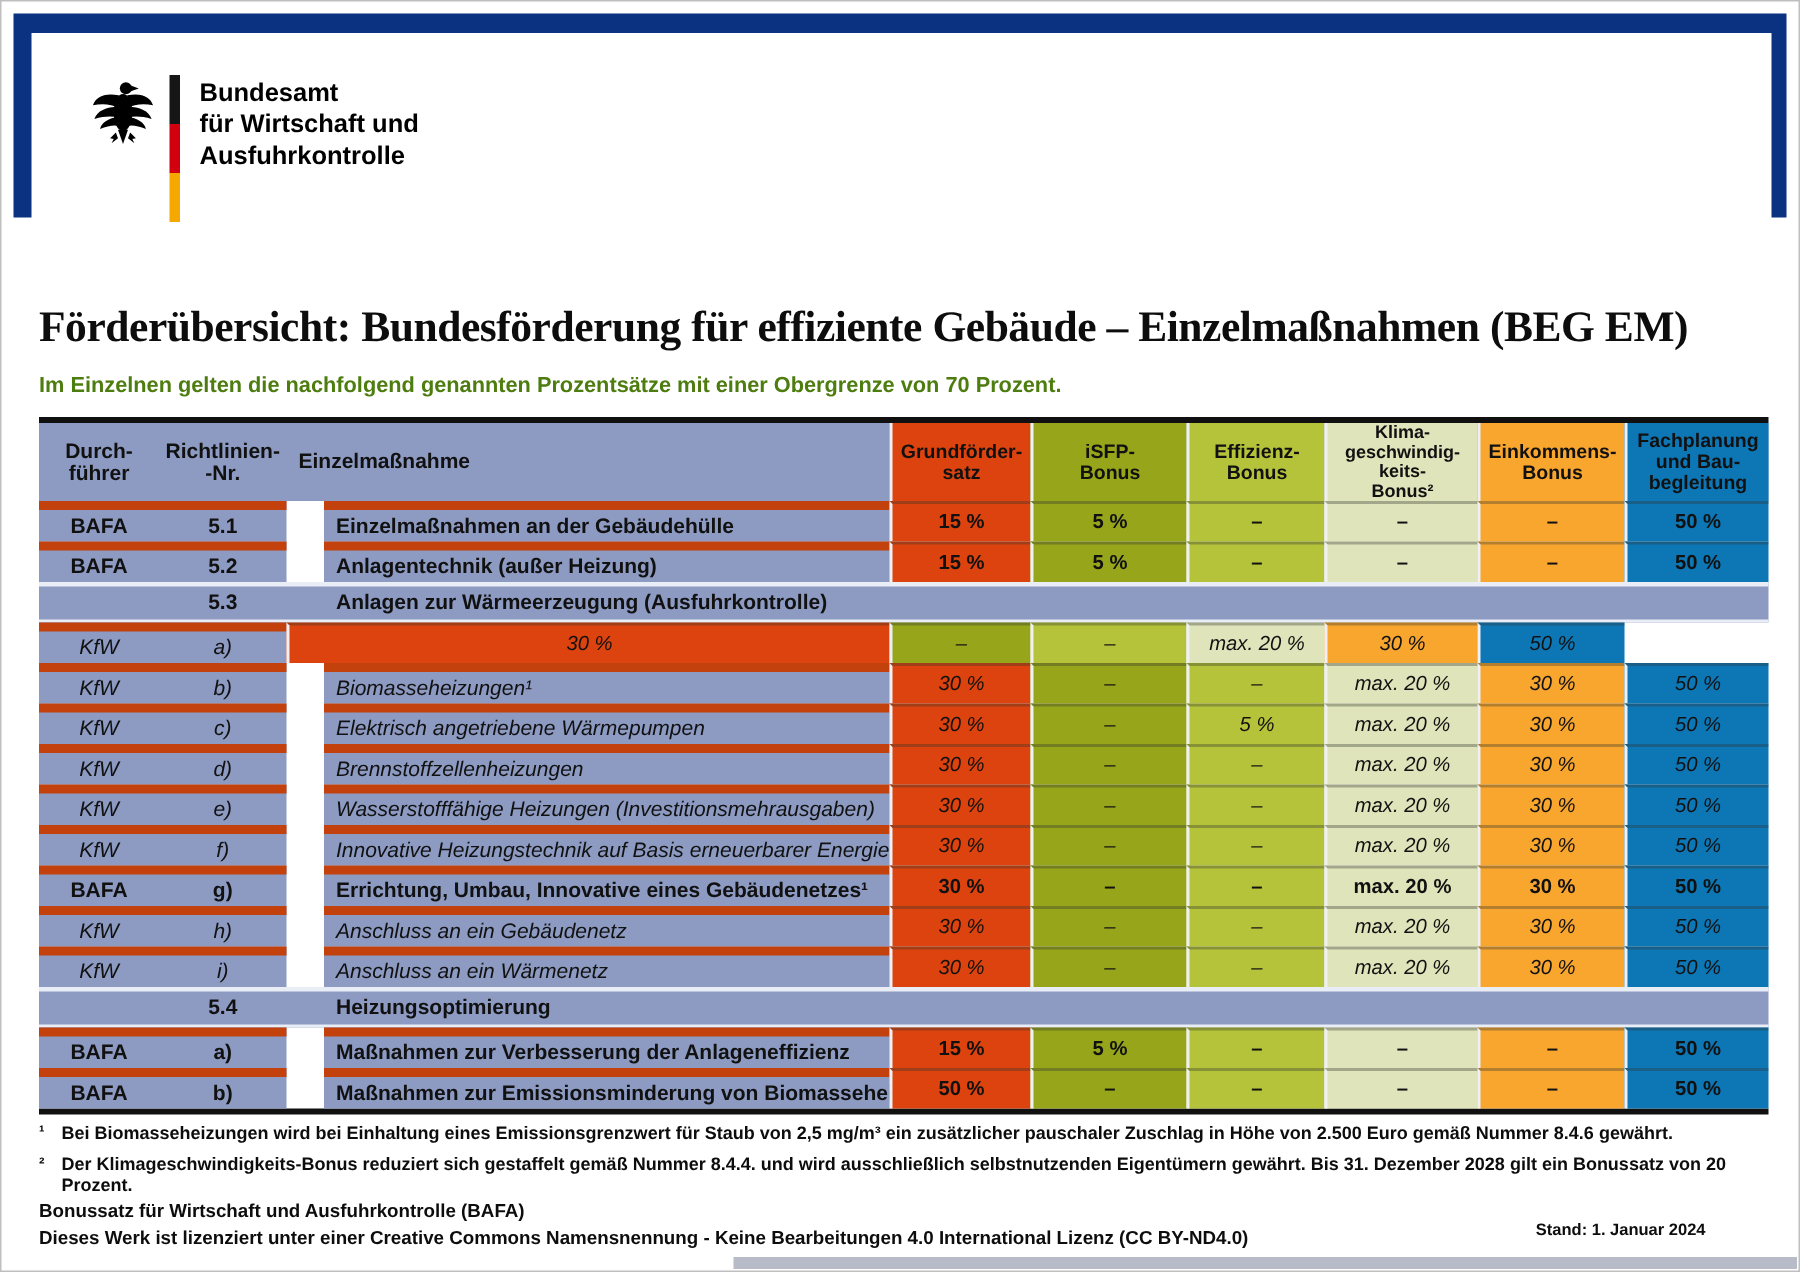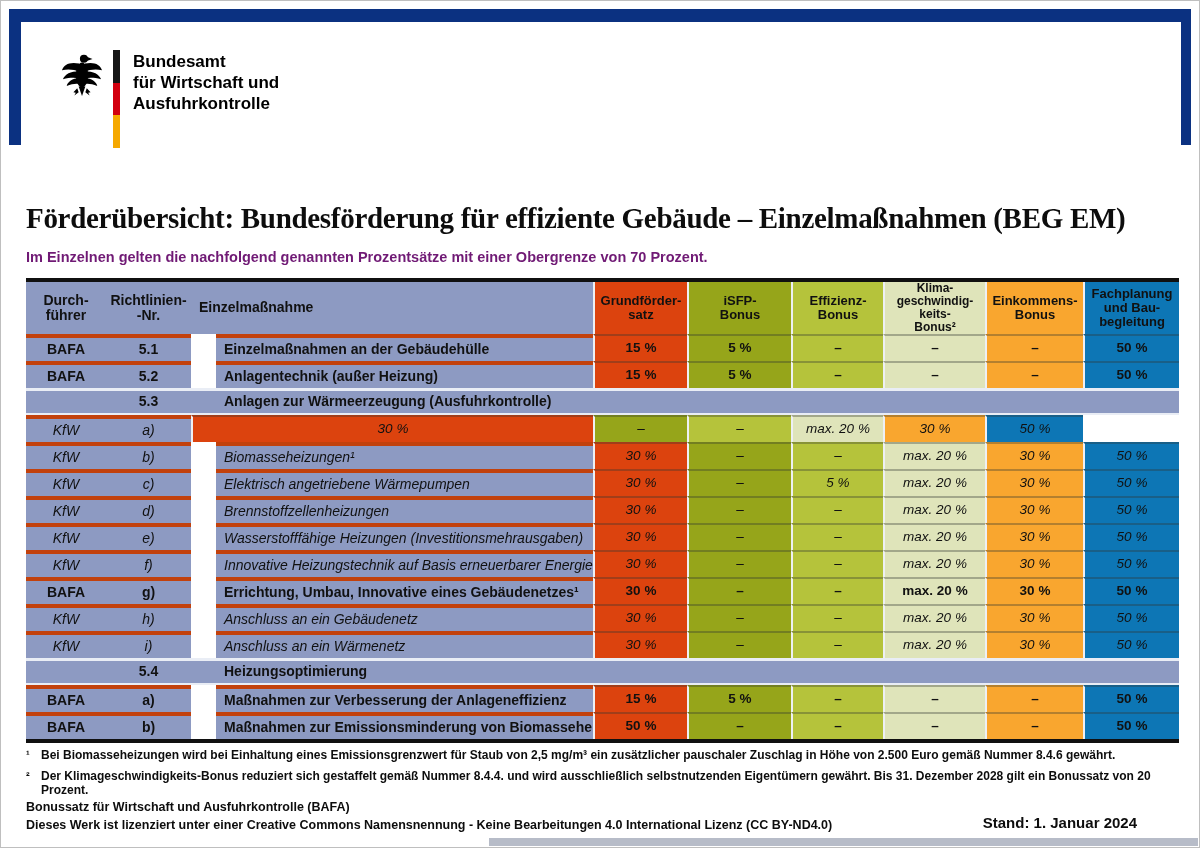--- a/index.html
+++ b/index.html
@@ -13,48 +13,48 @@
   .logo-box{position:absolute;left:12px;top:13px;right:10px;height:149px;background:#fff;}
   .logo{position:absolute;left:40px;top:28px;display:flex;align-items:flex-start;}
   .eagle{width:42px;height:46px;margin-top:2px;}
   .tricolor{width:7px;height:98px;margin-left:10px;margin-right:13px;
     background:linear-gradient(to bottom,var(--flag_black) 0 33.4%,var(--flag_red) 33.4% 66.7%,var(--flag_gold) 66.7% 100%);}
   .logo-text{font-size:17px;font-weight:700;line-height:1.24;white-space:pre-line;margin-top:1px;color:#000;}
   
   .title{position:absolute;left:25px;top:201px;width:1160px;
     font-family:"Liberation Serif","DejaVu Serif",serif;font-weight:700;
     font-size:29px;letter-spacing:-0.3px;color:#0d0d0d;}
-  .subtitle{position:absolute;left:25px;top:248px;font-size:14.5px;font-weight:700;color:#701a75;}
+  .subtitle{position:absolute;left:25px;top:248px;font-size:14.5px;font-weight:700;color:#4d7c0f;}
   
   .ftable{position:absolute;left:25px;top:277px;width:1153px;
     border-top:4px solid #101010;border-bottom:4px solid #101010;}
   .trow{display:grid;grid-template-columns:80px 85px 402px 94px 104px 92px 102px 98px 96px;box-sizing:border-box;}
   .trow.head{height:52px;background:var(--table_grey);}
   .tcell{display:flex;align-items:center;justify-content:center;box-sizing:border-box;
     white-space:pre-line;text-align:center;line-height:1.1;overflow:hidden;}
   .lhead{font-weight:700;font-size:14px;}
   .lhead.al{justify-content:flex-start;text-align:left;padding-left:8px;}
   .vhead{font-weight:700;font-size:13px;border-left:2px solid #eef0f4;}
   .vhead.small{font-size:12px;line-height:1.08;}
   .trow.body,.trow.section{height:27px;}
   .body .tcell{font-size:14px;}
-  .body .tcell:nth-child(-n+3){background:var(--table_grey);border-top:4px solid #c2410c;}
+  .body .tcell:nth-child(-n+3){background:var(--table_grey);border-top:6px solid #c2410c;}
   .body .tcell.val{border-top:2px solid rgba(50,55,50,0.35);border-left:2px solid #eef0f4;font-size:13.5px;}
   .tcell.mass{justify-content:flex-start;text-align:left;padding-left:8px;white-space:nowrap;margin-left:25px;}
   .trow.bold .tcell{font-weight:700;}
   .trow.italic .tcell{font-style:italic;}
   .trow.section{background:var(--table_grey);border-top:3px solid #e9edf5;border-bottom:2px solid #e9edf5;font-weight:700;}
   .trow.section .tcell{font-size:14px;}
   .trow.section .mass{grid-column:3 / -1;}
   
   .footnotes{position:absolute;left:25px;top:748px;width:1150px;}
   .footnote{display:flex;margin-bottom:7px;font-size:12px;font-weight:700;line-height:1.15;color:#0d0d0d;}
   .fn-marker{width:15px;flex:0 0 15px;font-size:11px;}
   .footer-left{position:absolute;left:25px;top:797px;font-size:12.5px;font-weight:700;line-height:1.45;color:#0d0d0d;}
-  .stand{position:absolute;right:62px;top:813px;font-size:15px;font-weight:700;color:#0d0d0d;}
+  .stand{position:absolute;right:62px;top:813px;font-size:11px;font-weight:700;color:#0d0d0d;}
   .bottom-strip{position:absolute;left:488px;right:1px;bottom:1px;height:8px;background:#b7bcc8;}
 </style>
 </head>
 <body>
 
 <div class="page" style="--frame_blue: #0b3181; --table_grey: #8d9ac2; --col_grund: #dc430e; --col_isfp: #96a51a; --col_effizienz: #b5c33b; --col_klima: #dfe4ba; --col_einkommen: #f9a62f; --col_fachplanung: #0d76b5; --flag_black: #161616; --flag_red: #d2000f; --flag_gold: #f5a800;">
 
   <div class="top-band">
     <div class="logo-box">
       <div class="logo">

